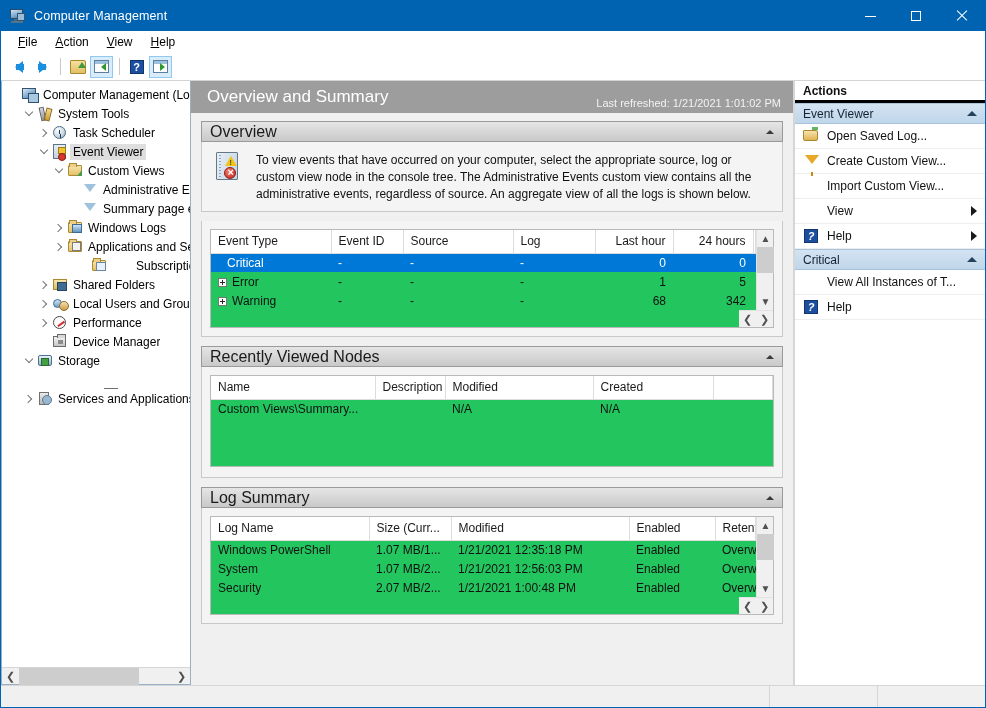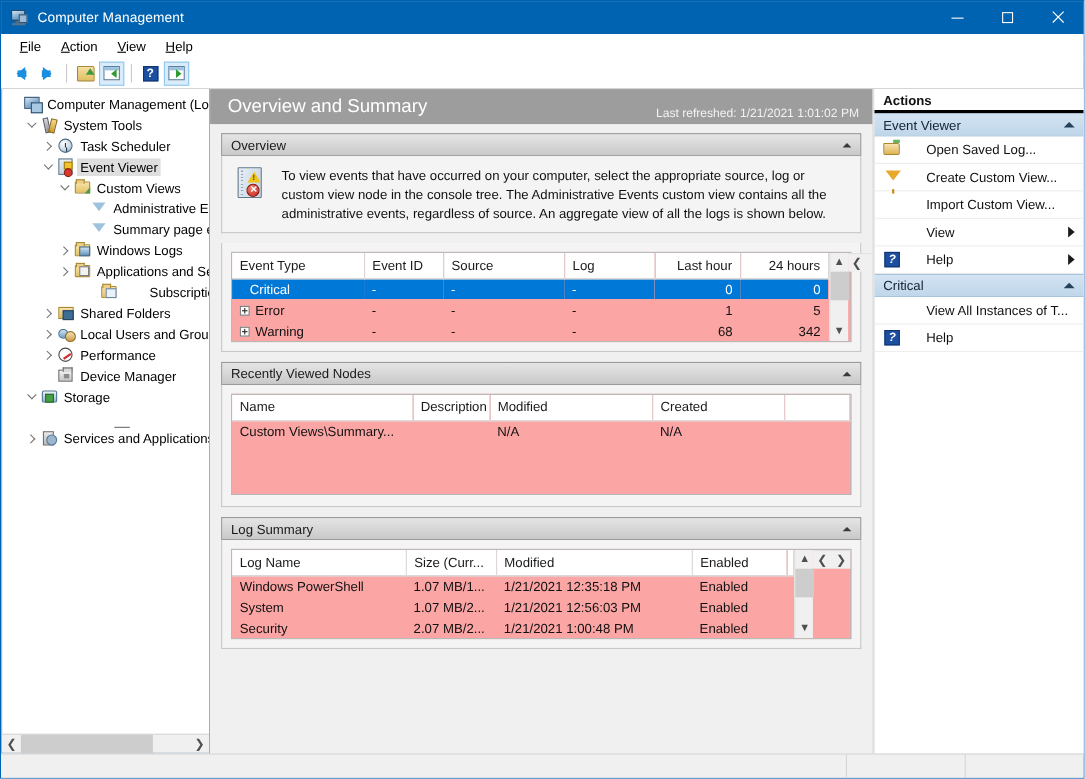--- a/index.html
+++ b/index.html
@@ -430,21 +430,21 @@
   }
 
   .section { margin-bottom: 9px; }
   .sec-head {
     height: 21px;
     background: linear-gradient(#e5e5e5,#c9c9c9);
     border: 1px solid #9a9a9a;
     display: flex;
     align-items: center;
     padding: 0 6px 0 8px;
-    font-size: 12px;
+    font-size: 16px;
     color: #1a1a1a;
   }
   .sec-head .collapse {
     margin-left: auto;
     width: 12px; height: 12px;
     display: flex; align-items: center; justify-content: center;
   }
   .caret-up {
     width: 0; height: 0;
     border-left: 4px solid transparent;
@@ -488,24 +488,25 @@
   }
   .ov-err::after{
     content:"\00d7";position:absolute;left:2.5px;top:-2px;font-size:11px;color:#fff;font-weight:bold;
   }
   .ov-text {
     font-size: 12px; line-height: 17px; color: #111; padding-top: 2px; padding-right: 8px;
   }
 
   
   .grid-wrap {
-    background: #fca5a5;
+    background: #22c55e;
     border: 1px solid #b9b9b9;
     display: flex;
-    flex-direction: row;
+    flex-direction: column;
+    align-items: flex-end;
   }
   .grid-inner { display: flex; }
   .grid-main { flex: 1 1 auto; min-width: 0; }
   table.grid {
     border-collapse: collapse;
     width: 100%;
     table-layout: fixed;
     font-size: 12px;
   }
   table.grid th {
@@ -602,21 +603,20 @@
     border-left:5px solid transparent;border-right:5px solid transparent;
     border-bottom:5px solid #25415c;
   }
   .act-item {
     height: 25px;
     display: flex; align-items: center;
     padding-left: 8px;
     font-size: 12px; color:#111;
     border-bottom: 1px solid #eeeeee;
     white-space: nowrap;
-    gap: 15px;
   }
   .act-icon {
     width: 18px; flex: 0 0 18px; height: 16px;
     margin-right: 6px; position: relative;
   }
   .act-text { overflow:hidden; }
   .act-sub {
     margin-left:auto; margin-right: 8px;
     width:0;height:0;
     border-top:5px solid transparent;border-bottom:5px solid transparent;

